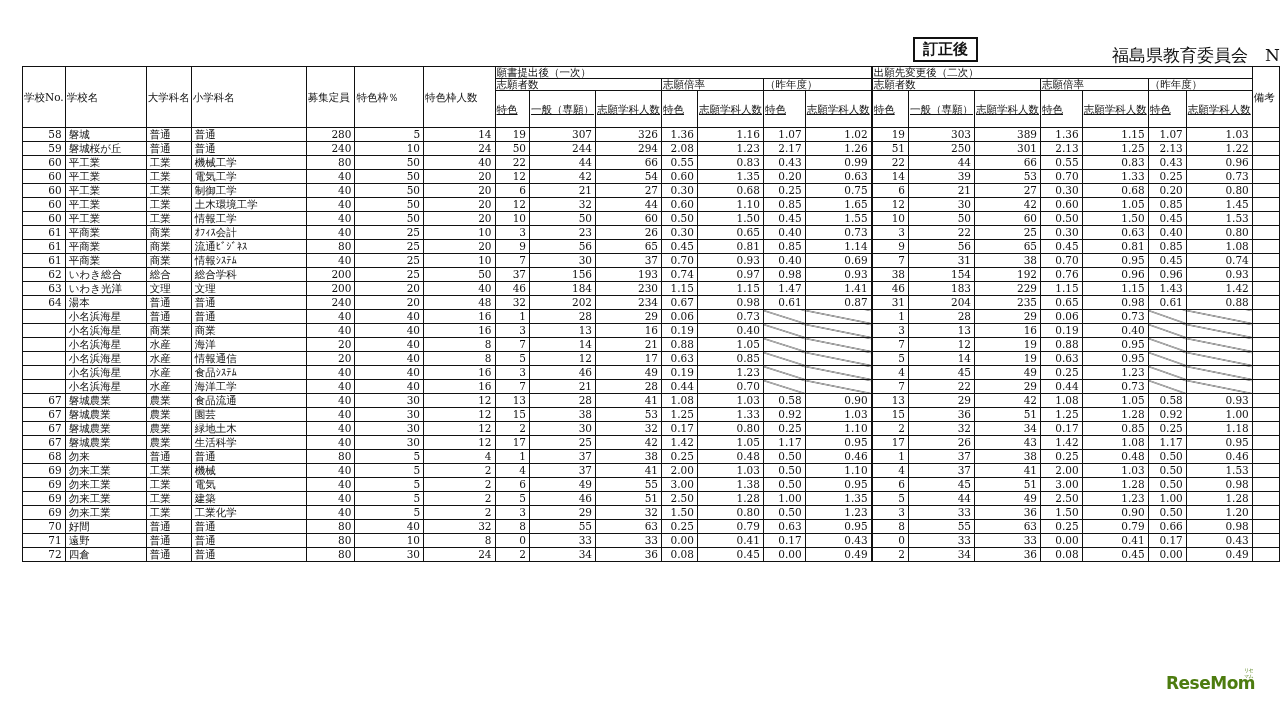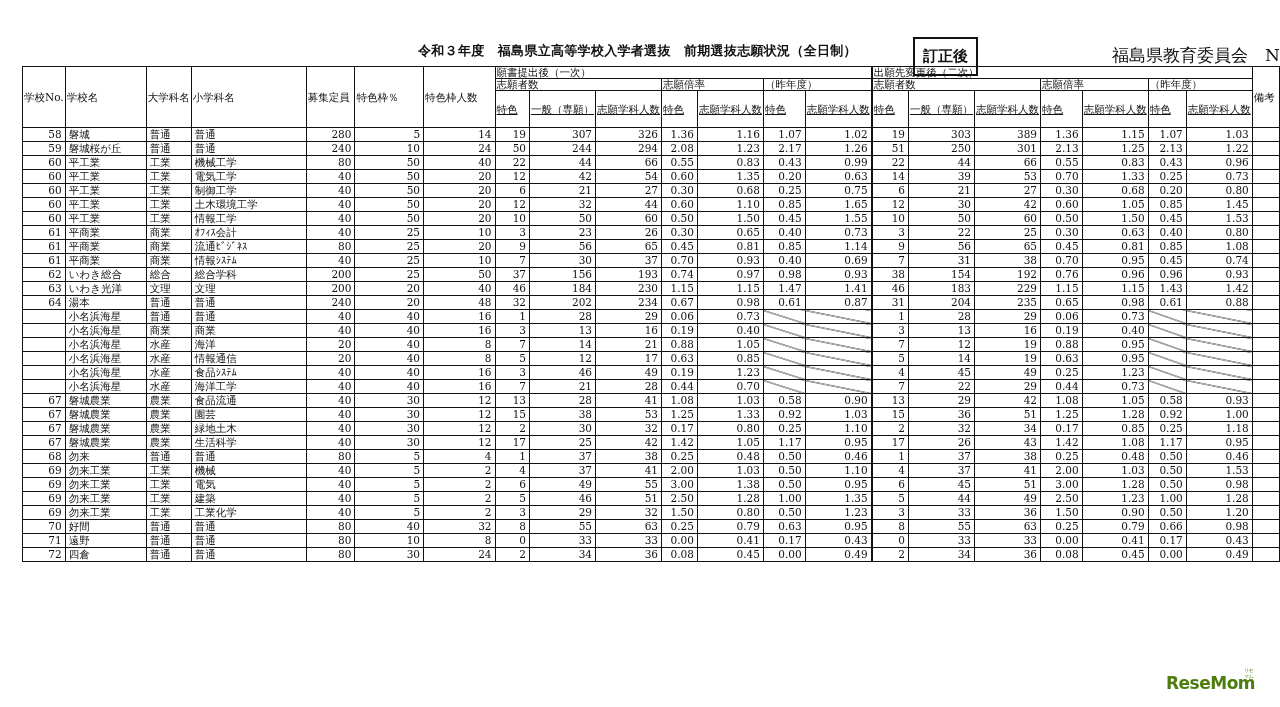--- a/index.html
+++ b/index.html
@@ -1,19 +1,19 @@
 <!DOCTYPE html>
 <html><head>
 <meta charset="utf-8">
 <style>
   html, body { margin: 0; padding: 0; background: #ffffff; }
   body { width: 1280px; height: 707px; position: relative; overflow: hidden; font-family: "DejaVu Serif", "Liberation Serif", serif; color: #111; }
   .title-bar { position: absolute; top: 40px; left: 0; width: 1280px; height: 24px; }
   .doc-title { position: absolute; left: 418px; top: 2px; font-size: 13px; font-weight: bold; letter-spacing: 0.3px; white-space: nowrap; }
-  .stamp { position: absolute; left: 913px; top: -3px; border: 2px solid #111; padding: 8px 8px; font-size: 15px; font-weight: bold; background: #fff; }
+  .stamp { position: absolute; left: 913px; top: -3px; border: 2px solid #111; padding: 1px 8px; font-size: 15px; font-weight: bold; background: #fff; }
   .issuer { position: absolute; left: 1112px; top: 4px; font-size: 17px; white-space: nowrap; }
   table.grid { position: absolute; left: 22px; top: 66px; border-collapse: collapse; table-layout: fixed; font-size: 10.5px; }
   table.grid td, table.grid th { border: 1px solid #111; padding: 0 3px; height: 13px; line-height: 13px; white-space: nowrap; overflow: hidden; font-weight: normal; }
   table.grid th { font-size: 10.5px; line-height: 11px; text-align: left; vertical-align: middle; padding: 0 1px; }
   table.grid thead tr.h1 th { height: 11px; }
   table.grid thead tr.h2 th { height: 11px; }
   table.grid thead tr.h3 th { height: 36px; text-decoration: underline; }
   table.grid tbody td { text-align: right; }
   td.name, td.dept, td.course { text-align: left !important; }
   td.no { text-align: right; }
@@ -21,21 +21,20 @@
   tr.thick td { border-top: 1.6px solid #111; }
   td.slash { background: linear-gradient(to top right, transparent calc(50% - 0.7px), #111 50%, transparent calc(50% + 0.7px)); }
   .thickl { border-left: 2px solid #111 !important; }
   .watermark { position: absolute; left: 1166px; top: 673px; font-family: "DejaVu Sans", sans-serif; font-weight: bold; font-size: 17px; color: #4d7c0f; letter-spacing: -0.5px; }
   .watermark small { position: absolute; left: 78px; top: -6px; font-size: 5px; font-weight: normal; }
 </style>
 </head>
 <body>
 
 <div class="title-bar">
-  <div class="doc-title">令和３年度　福島県立高等学校入学者選抜　前期選抜志願状況（全日制）</div>
   <div class="stamp">訂正後</div>
   <div class="issuer">福島県教育委員会　No. 4</div>
 </div>
 
 <table class="grid">
   <colgroup>
     <col style="width:31px">
       <col style="width:100px">
       <col style="width:32px">
       <col style="width:156px">

